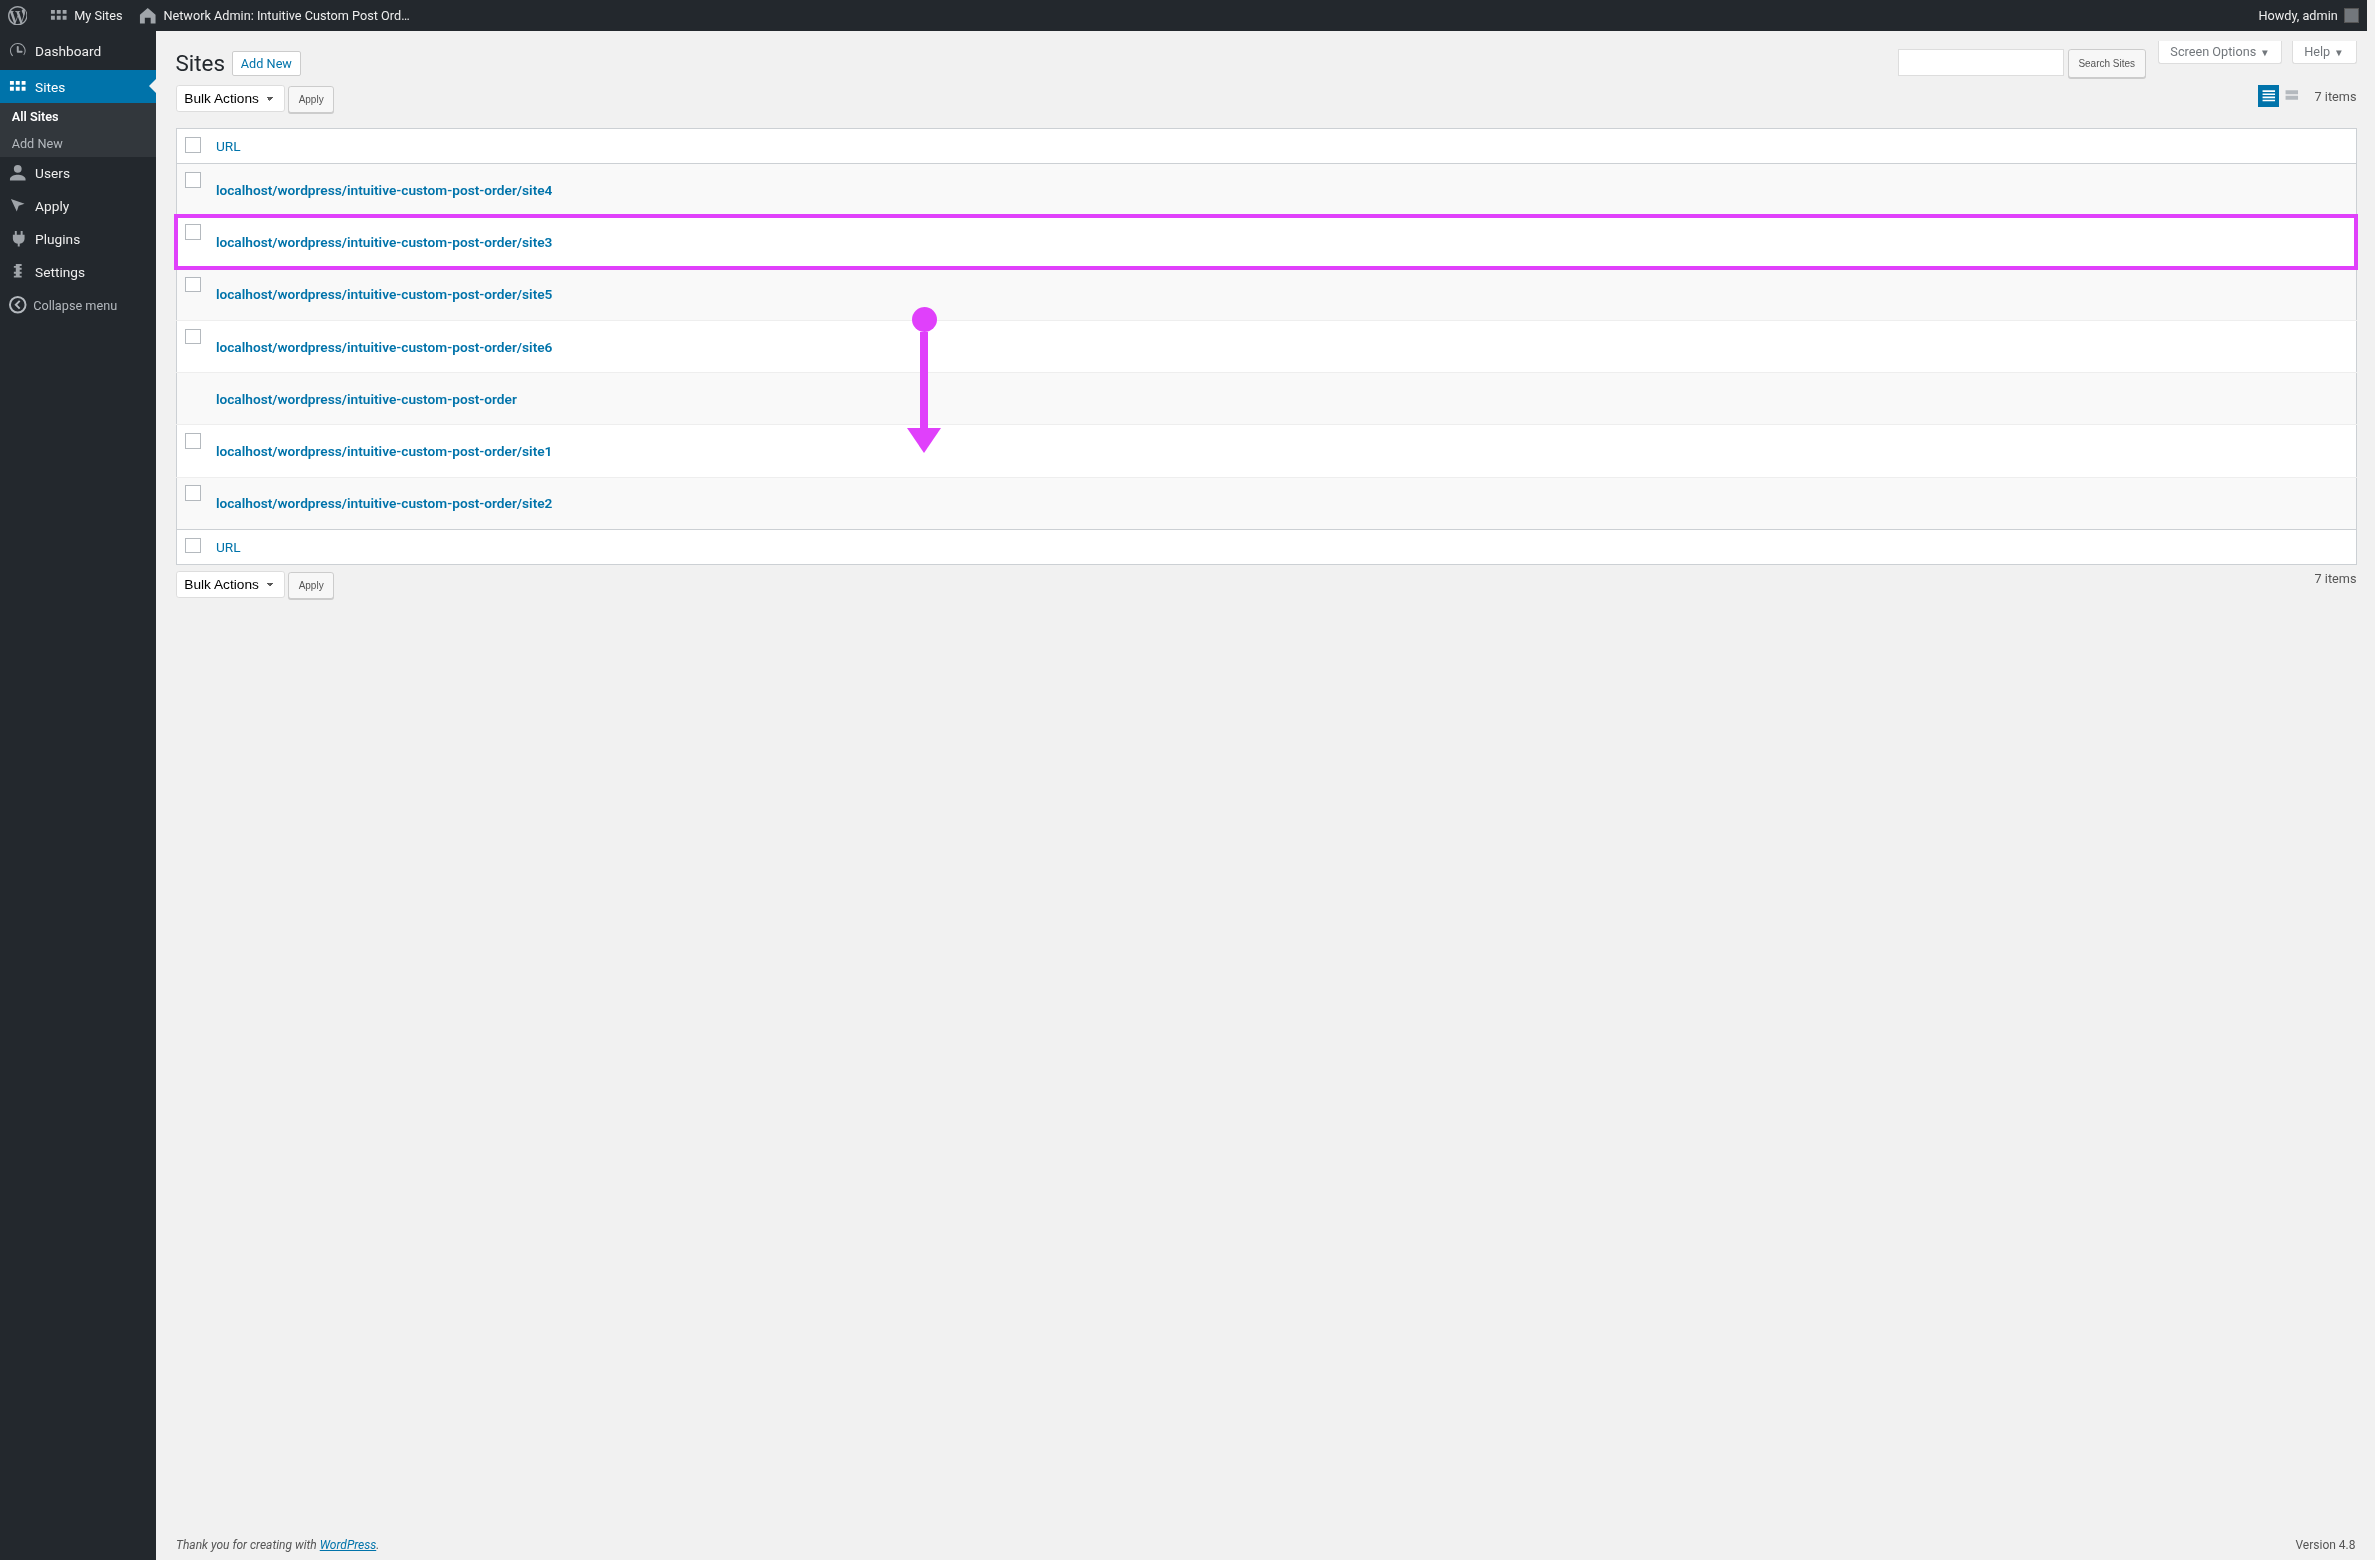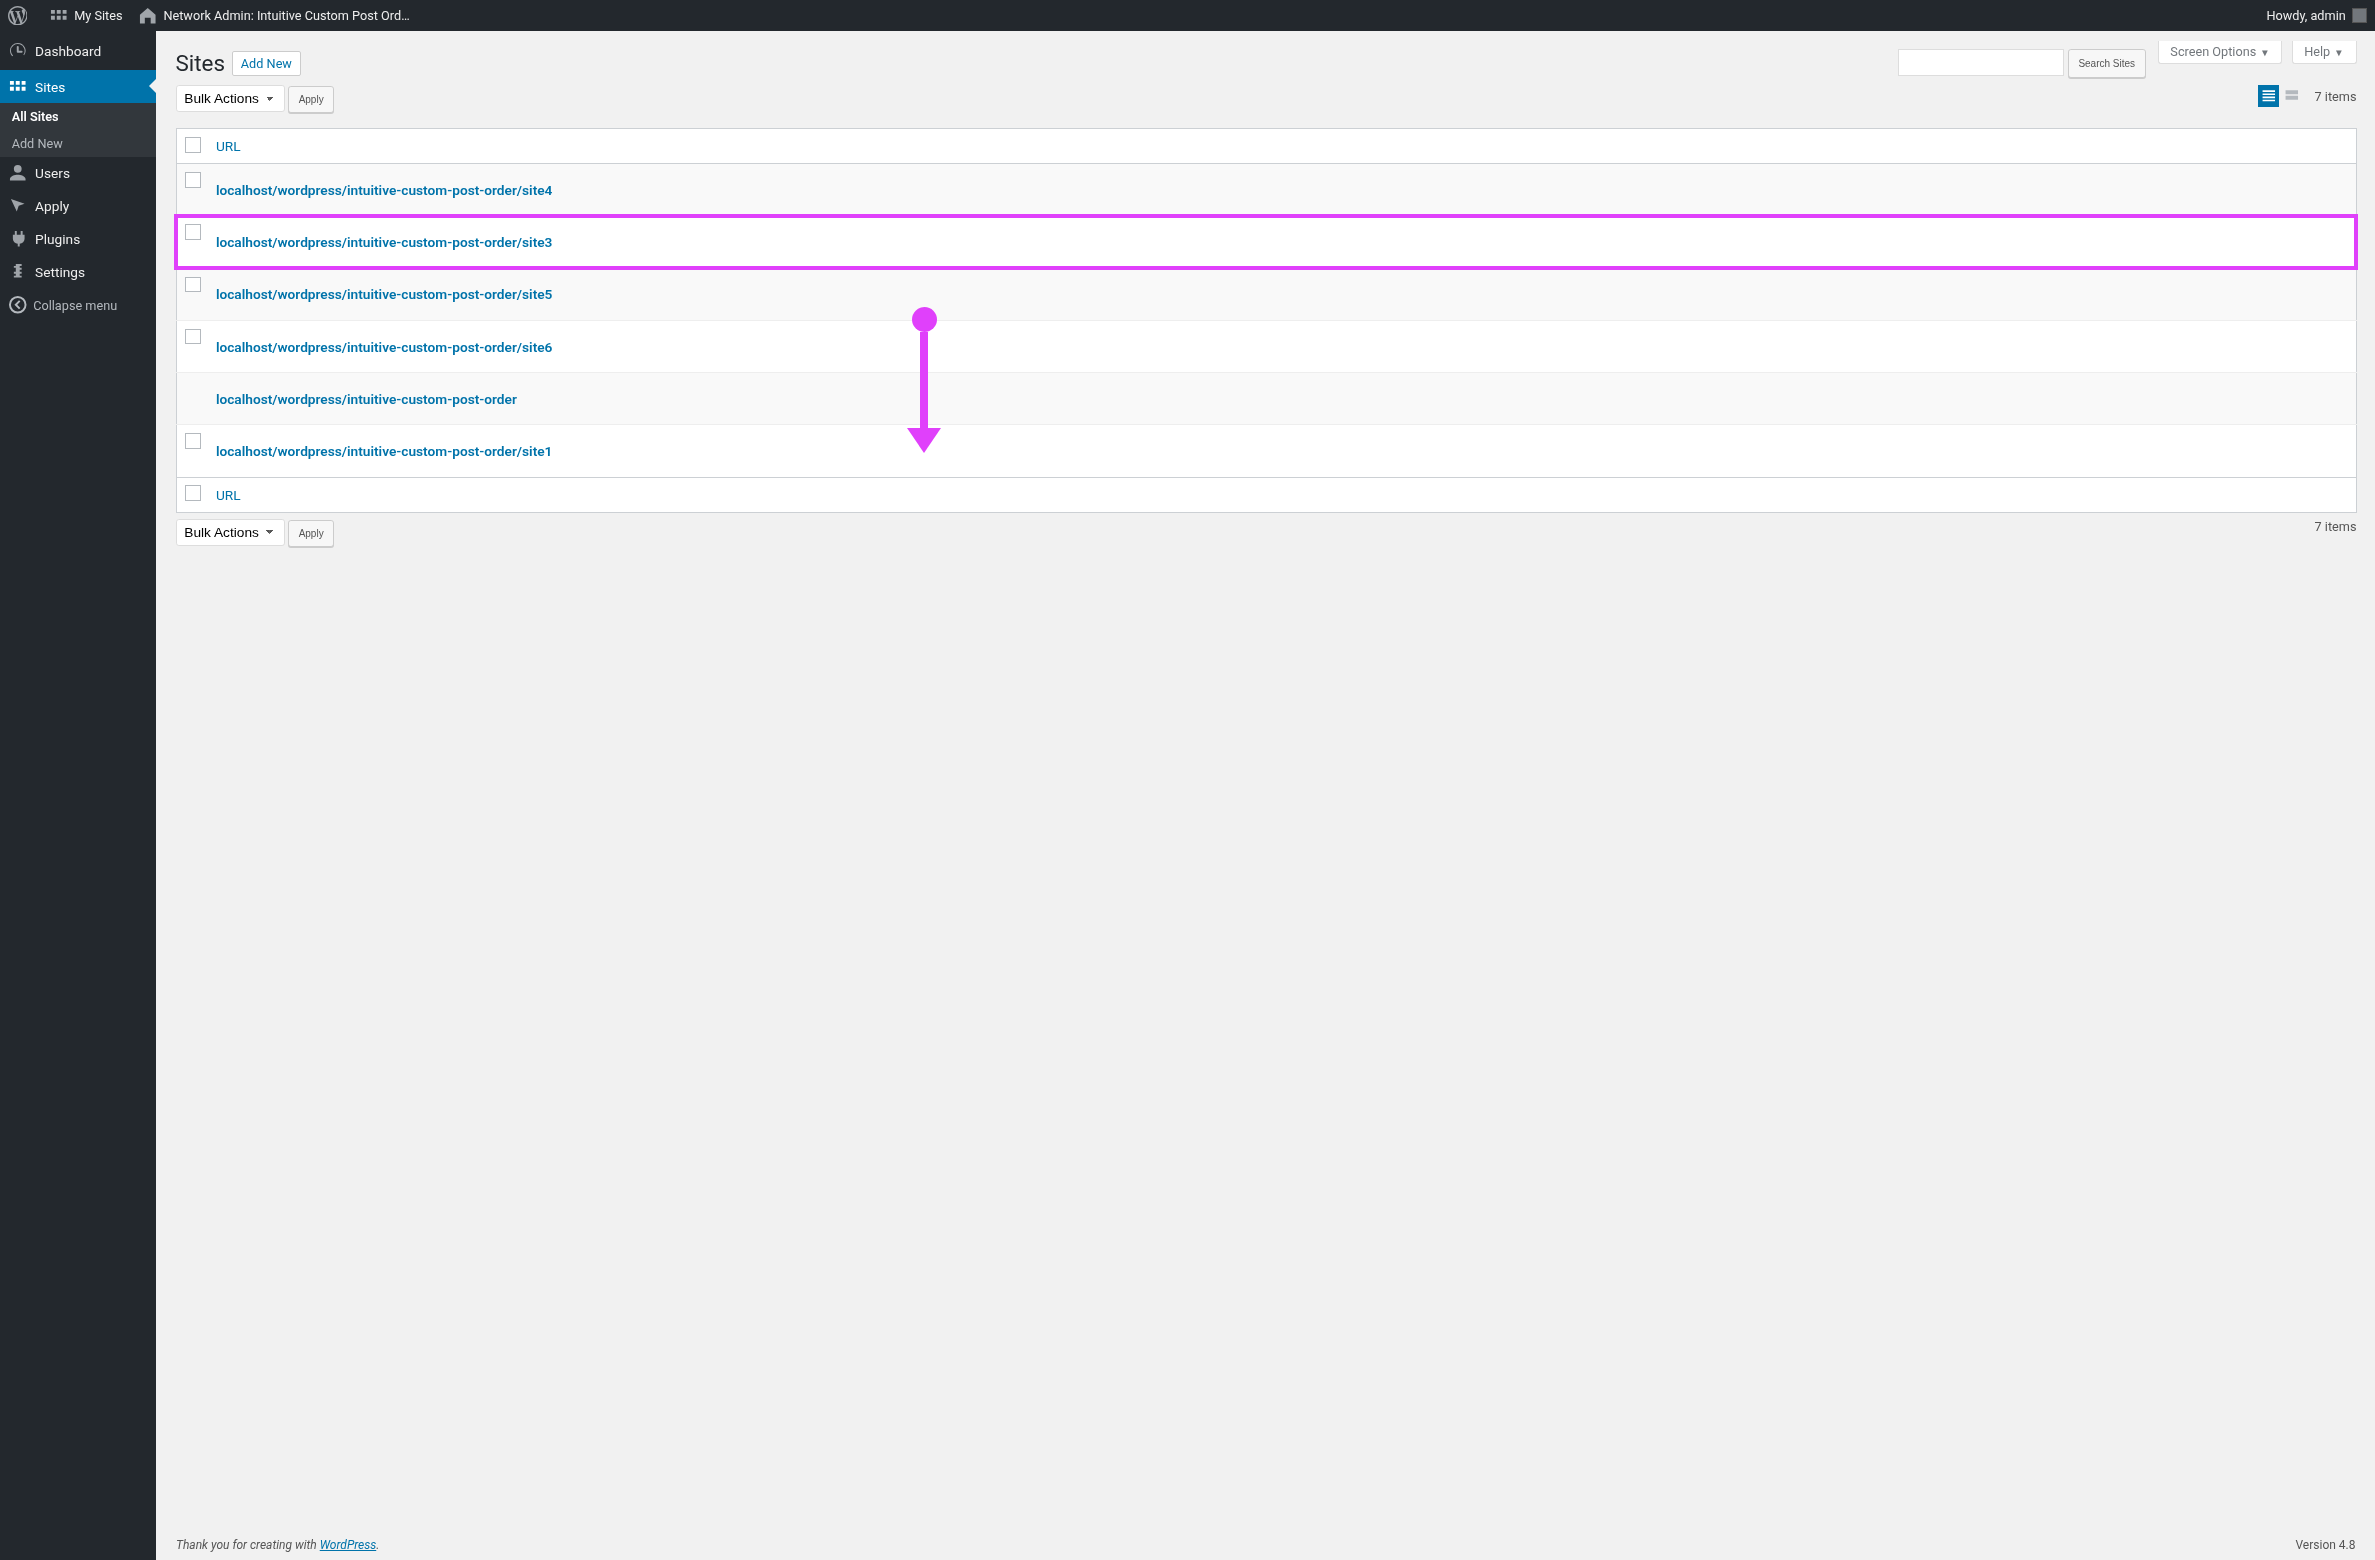--- a/index.html
+++ b/index.html
@@ -9,21 +9,21 @@
   color: #444;
   background: #f1f1f1;
   width: 2376px;
   height: 1560px;
   transform-origin: top left;
 }
 
 
 #adminbar {
   position: fixed;
-  top: 0; left: 0; right: 0;
+  top: 0; left: 0; right: 8px;
   height: 31px;
   background: #23282d;
   color: #eee;
   display: flex;
   align-items: center;
   font-size: 12.7px;
   z-index: 100;
 }
 #adminbar .ab-item {
   display: flex;
@@ -470,20 +470,24 @@
               <td><a href="#" class="row-title">localhost/wordpress/intuitive-custom-post-order/site6</a></td>
             </tr>
             <tr>
               <td class="check-column"></td>
               <td><a href="#" class="row-title">localhost/wordpress/intuitive-custom-post-order</a></td>
             </tr>
             <tr>
               <td class="check-column"><input type="checkbox" style=""></td>
               <td><a href="#" class="row-title">localhost/wordpress/intuitive-custom-post-order/site1</a></td>
             </tr>
+            <tr>
+              <td class="check-column"><input type="checkbox" style=""></td>
+              <td><a href="#" class="row-title">localhost/wordpress/intuitive-custom-post-order/site2</a></td>
+            </tr>
           </tbody>
         <tfoot>
           <tr>
             <th class="check-column"><input type="checkbox" style=""></th>
             <th><span>URL</span></th>
           </tr>
         </tfoot>
       </table>
 
       <div class="tablenav">

